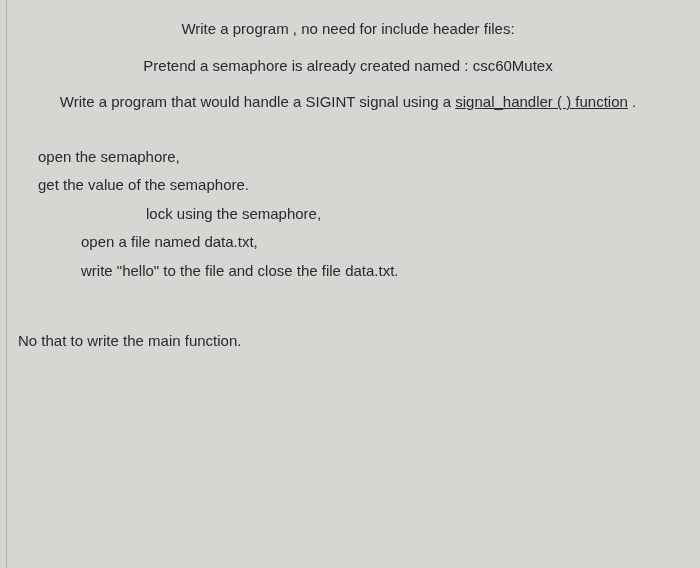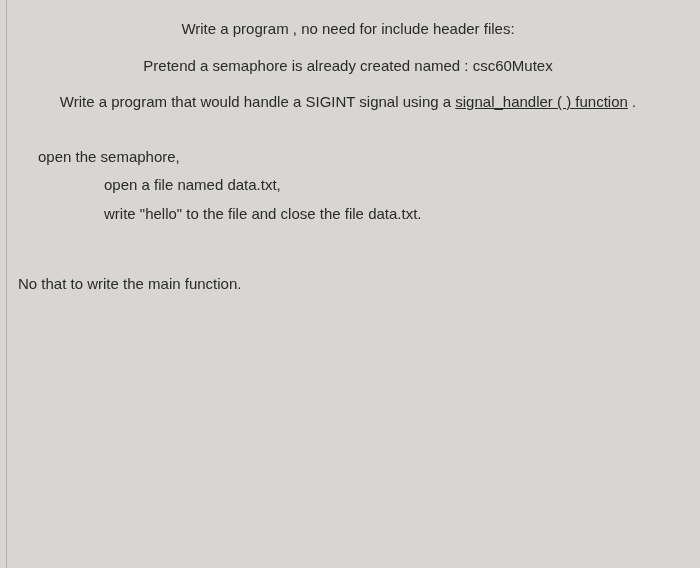--- a/index.html
+++ b/index.html
@@ -26,21 +26,21 @@
     width: 1px;
     height: 100%;
     background: rgba(0,0,0,0.18);
   }
   .intro p {
     margin: 4px 0 14px 0;
     text-align: center;
   }
   .indent-1 { margin-left: 20px; }
   .indent-3 { margin-left: 128px; }
-  .indent-3b { margin-left: 86px; }
+  .indent-3b { margin-left: 63px; }
   .gap-top { margin-top: 32px; }
   .gap-large { margin-top: 48px; }
   .underline { text-decoration: underline; }
   .cursor {
     display: inline-block;
     vertical-align: -2px;
     margin: 0 1px;
     width: 0;
     height: 0;
     position: relative;
@@ -65,18 +65,20 @@
   <p>Write a program , no need for include header files:</p>
   <p>Pretend a semaphore is already created named : csc60Mutex</p>
   <p>
     <span>Write a program that would handle a SIGINT signal using a </span><span class="underline">signal_handler ( ) function</span><span> .</span>
   </p>
 </div>
 
 <div class="gap-top">
 
   <p class="indent-1">open the semaphore,</p>
+  <p class="indent-1">get the value of the semaphore.</p>
 
+  <p class="indent-3">lock using the semaphore,</p>
   <p class="indent-3b">open a file named data.txt,</p>
   <p class="indent-3b">write "hello" to the file and close the file data.txt.</p>
 </div>
 
 <p class="gap-large">No that to write the main function.</p>
 
 </body></html>

